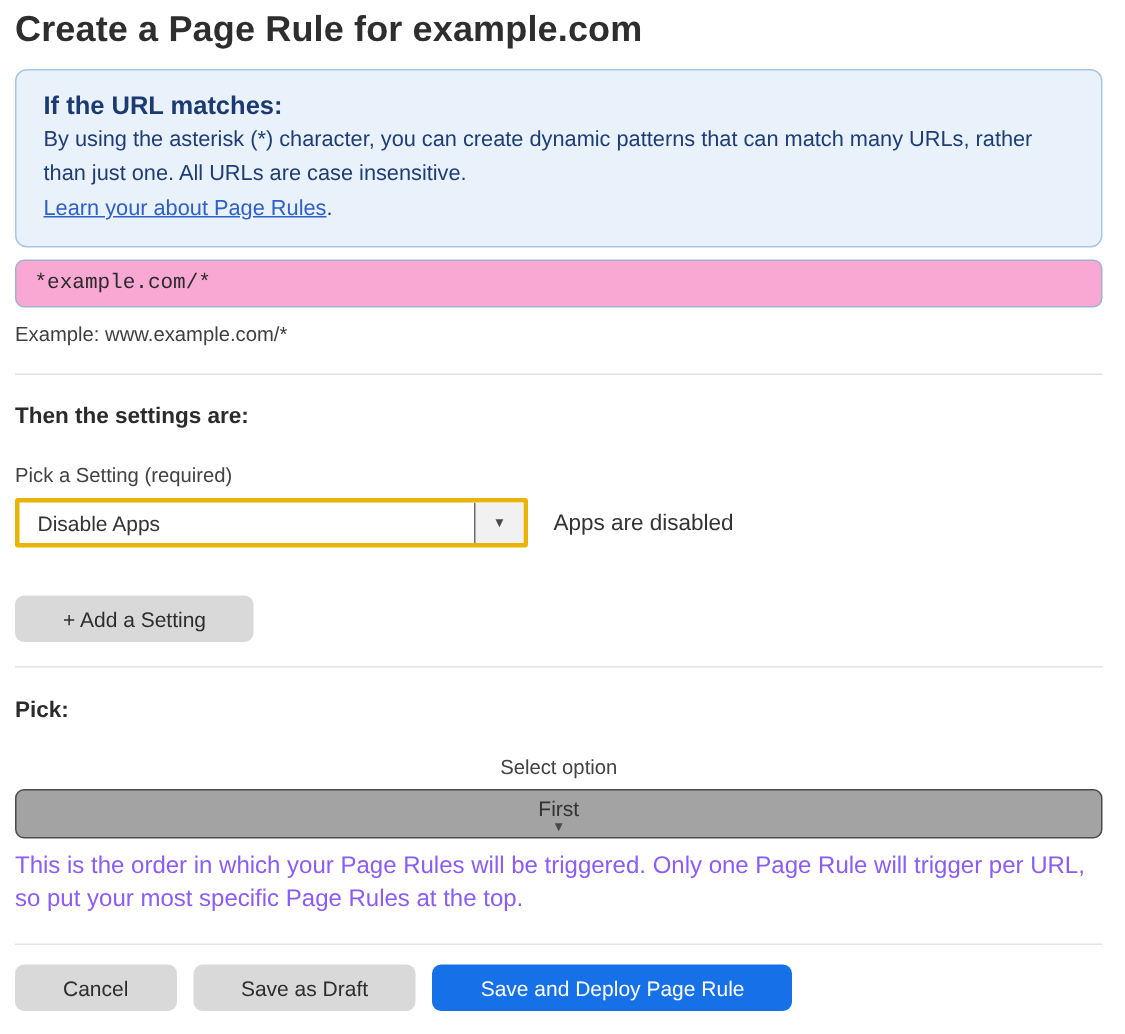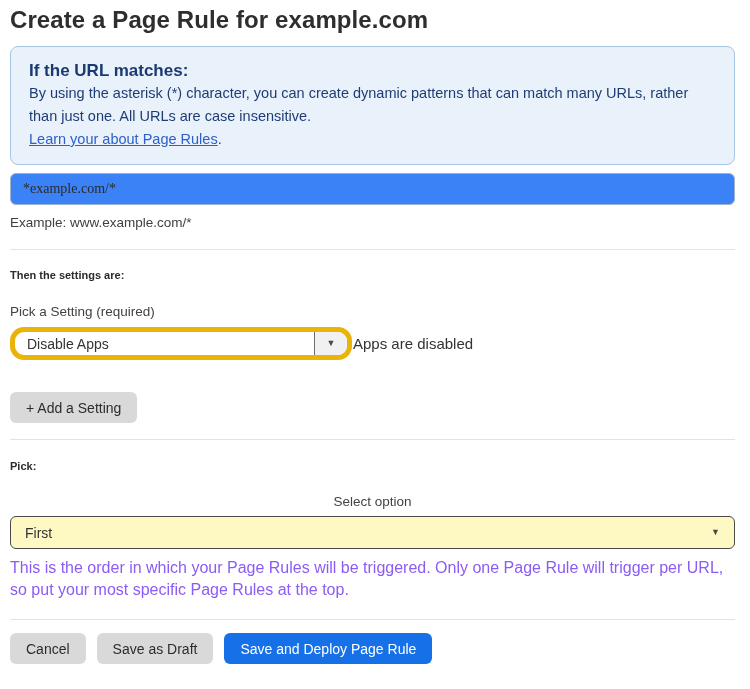--- a/index.html
+++ b/index.html
@@ -44,58 +44,58 @@
   .field-label {
     margin-top: 16px;
     font-size: 13.5px;
     color: #424242;
   }
   .url-input {
     display: block;
     width: 100%;
     margin-top: 8px;
     height: 32px;
-    background: #3b82f6;
+    background: #f9a8d4;
     border: 1px solid #9db4d0;
     border-radius: 6px;
     padding: 0 12px;
-    font-family: Liberation Serif, serif;
+    font-family: Liberation Mono, monospace;
     font-size: 14px;
     color: #2b2b2b;
     outline: none;
   }
   .helper-text {
     margin-top: 7px;
     font-size: 13.5px;
     color: #3f3f3f;
     line-height: 21px;
   }
   hr.divider {
     border: none;
     border-top: 1px solid #e3e3e3;
     margin-top: 16px;
   }
   .section-heading {
     margin-top: 19px;
-    font-size: 11px;
+    font-size: 15px;
     font-weight: bold;
     color: #2b2b2b;
   }
   .picker-label { margin-top: 23px; }
   .setting-row {
     margin-top: 8px;
     display: flex;
     align-items: center;
   }
   .dropdown {
     display: flex;
     width: 342px;
     height: 33px;
-    border: 5px solid #eab308;
-    border-radius: 14px;
+    border: 3px solid #eab308;
+    border-radius: 2px;
     background: #ffffff;
     overflow: hidden;
     cursor: pointer;
   }
   .dropdown .dropdown-value {
     flex: 1;
     display: flex;
     align-items: center;
     padding-left: 12px;
     font-size: 14px;
@@ -108,30 +108,30 @@
     display: flex;
     align-items: center;
     justify-content: center;
   }
   .arrow-glyph {
     font-size: 9px;
     color: #4a4a4a;
     line-height: 1;
   }
   .setting-status {
-    margin-left: 1px;
+    margin-left: 17px;
     font-size: 15px;
     color: #333333;
   }
   .btn {
     display: inline-flex;
     align-items: center;
     justify-content: center;
     height: 31px;
-    padding: 0 16px;
+    padding: 0 32px;
     border: none;
     border-radius: 6px;
     font-family: "Liberation Sans", sans-serif;
     font-size: 14px;
     cursor: pointer;
   }
   .btn-gray {
     background: #d9d9d9;
     color: #2d2d2d;
   }
@@ -141,27 +141,28 @@
   }
   .add-setting-btn { margin-top: 32px; }
   .order-heading { margin-top: 20px; }
   .select-label { margin-top: 22px; text-align: center; }
   .select-box {
     margin-top: 7px;
     width: 100%;
     height: 33px;
     border: 1px solid #4b4b4b;
     border-radius: 6px;
-    background: #fef9c3;
+    background: #a3a3a3;
     display: flex;
     align-items: center;
     padding: 4px 14px;
     font-size: 14px;
     color: #333333;
     cursor: pointer;
+    flex-direction: column;
   }
   .select-box .select-value { flex: 1; }
   .order-helper {
     margin-top: 8px;
     width: 720px;
     font-size: 16px;
     color: #8b5cf6;
     line-height: 22px;
   }
   hr.footer-divider { margin-top: 18px; }

